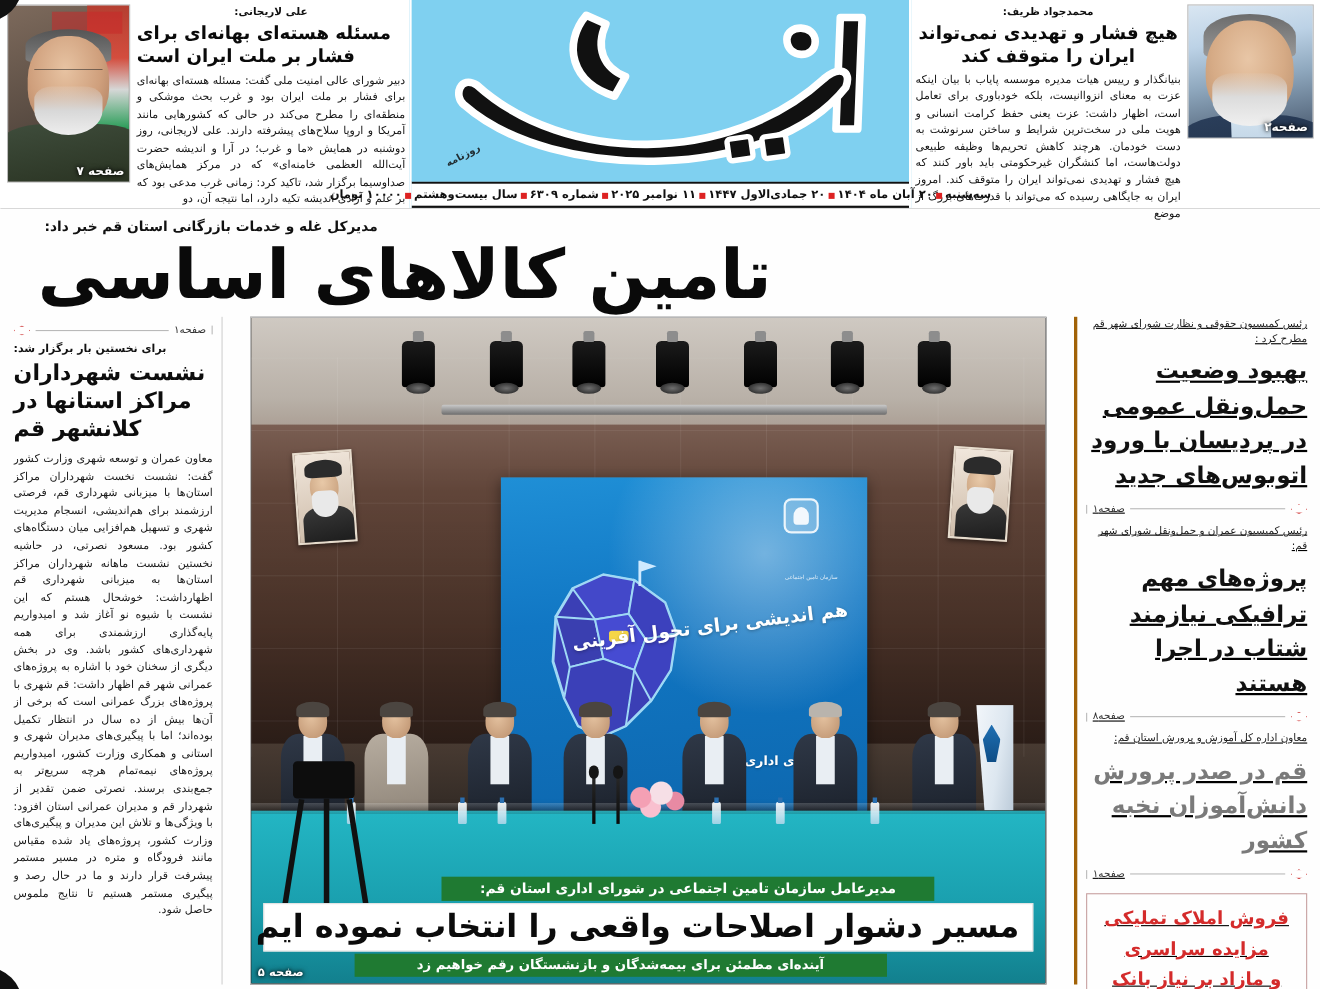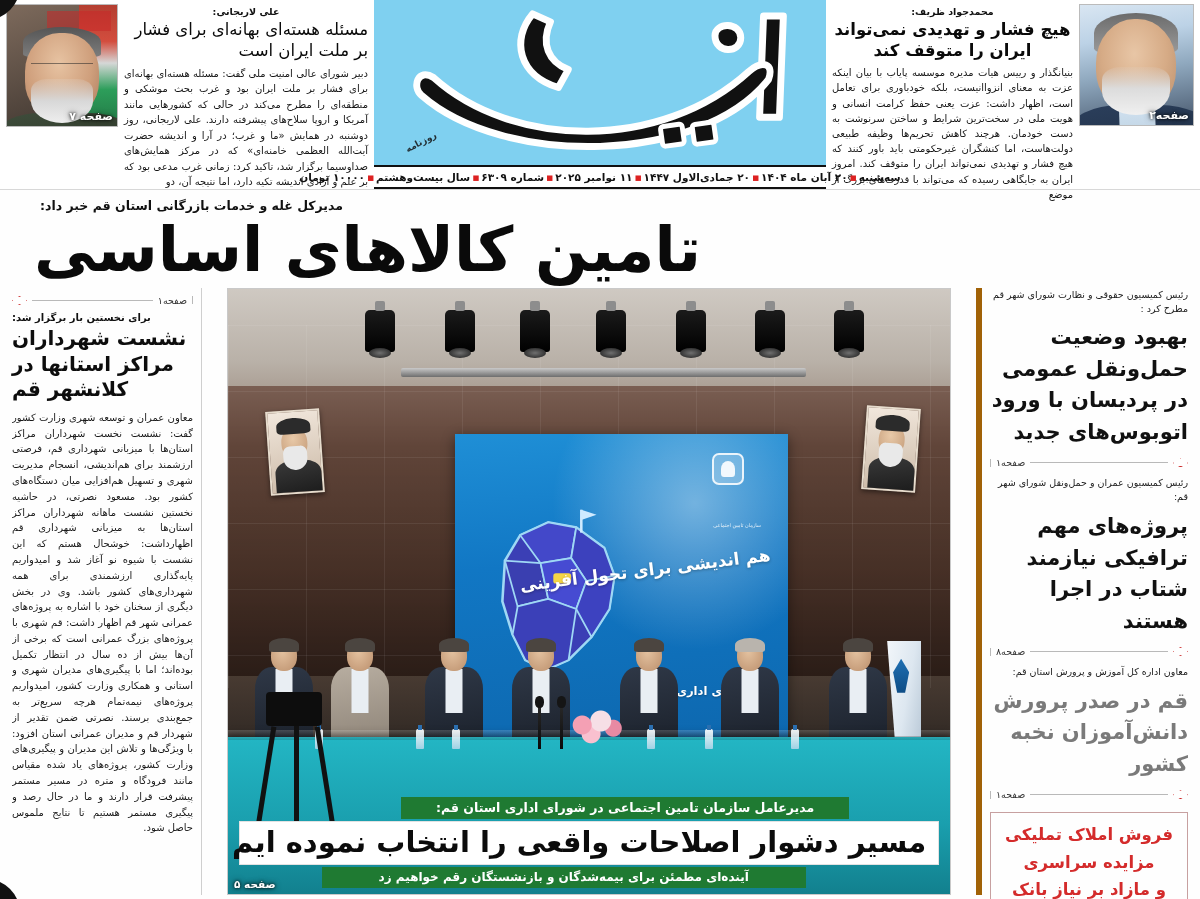--- a/index.html
+++ b/index.html
@@ -181,30 +181,30 @@
     flex: 1;
     direction: rtl;
     display: flex; flex-direction: column;
     padding-top: 2px;
   }
   .tr-byline {
     font-size: 9.5px; font-weight: 700; text-align: center;
     color: #111; margin-bottom: 2px; letter-spacing: -.2px;
   }
   .tr-head {
-    font-size: 16.5px; font-weight: 400; line-height: 1.3;
-    text-align: right; color: #0a0a0a; margin-bottom: 4px;
+    font-size: 16.5px; font-weight: 700; line-height: 1.3;
+    text-align: left; color: #0a0a0a; margin-bottom: 4px;
     letter-spacing: -.3px;
   }
   .tr-body {
     font-size: 10px; line-height: 1.55; text-align: justify;
     color: #151515; letter-spacing: -.25px;
   }
   .photo-larijani {
-    width: 112px; height: 123px; flex: none;
+    width: 112px; height: 162px; flex: none;
     position: relative; overflow: hidden;
     border: 1px solid #bbb;
     background: linear-gradient(160deg,#7d6a5c 0%, #5d4f45 50%, #3a322c 100%);
   }
   .lj-flagband {
     position: absolute; right: 0; top: 0; width: 38px; height: 100%;
     background: linear-gradient(180deg,#c0392b 0%, #e74c3c 30%, #ecf0f1 48%, #27ae60 70%, #1e8449 100%);
     opacity: .85;
   }
   .lj-face {
@@ -270,22 +270,22 @@
     gap: 17px;
     min-height: 0;
   }
 
   
   .col-right {
     width: 218px;
     flex: none;
     direction: rtl;
     padding: 0 6px 0 8px;
-    border-left: 6px solid #a16207;
-    display: flex; flex-direction: column;
+    border-left: 3px solid #a16207;
+    display: flex; flex-direction: column; text-decoration: underline;
   }
   .side-item { margin-bottom: 2px; }
   .side-kicker {
     font-size: 9.5px; color: #1a1a1a; text-align: right;
     line-height: 1.45; letter-spacing: -.2px; margin-bottom: 7px;
   }
   .side-head {
     font-size: 21px; font-weight: 900; line-height: 1.5;
     color: #111; text-align: right; letter-spacing: -.6px;
   }

